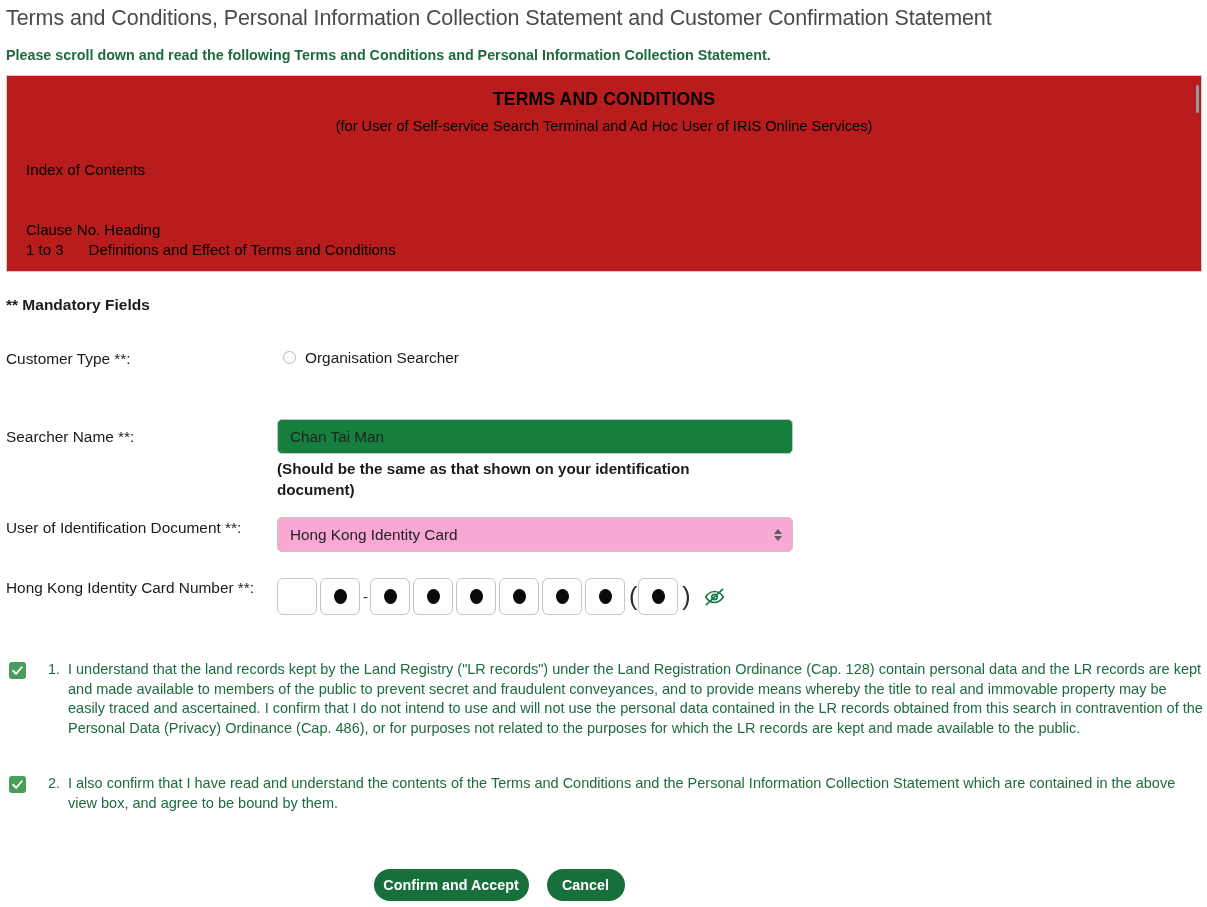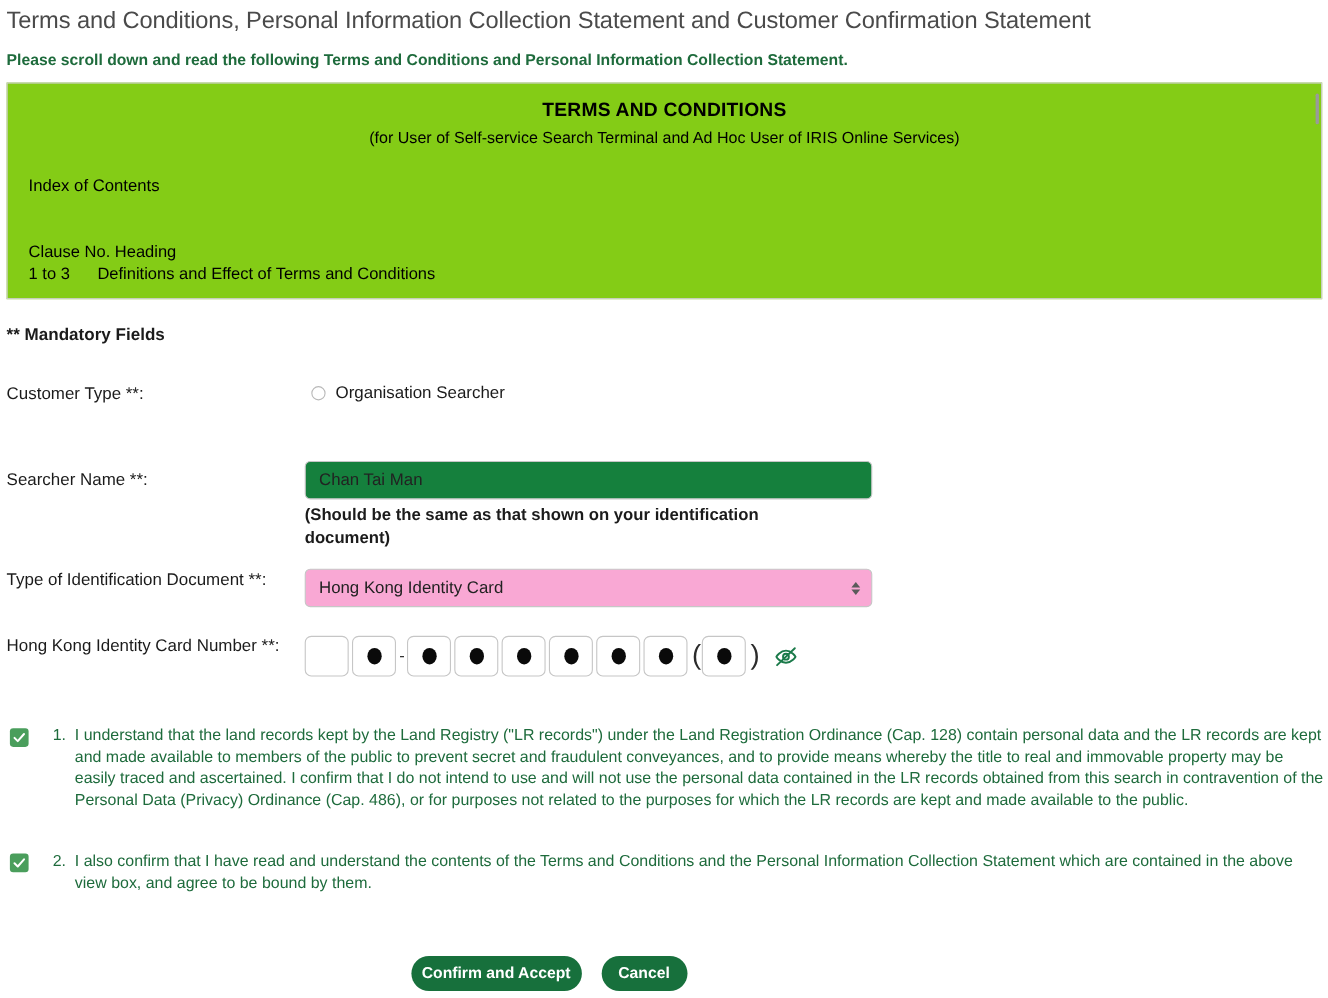--- a/index.html
+++ b/index.html
@@ -21,21 +21,21 @@
   .scroll-note {
     position: absolute; left: 6px; top: 47px;
     font-size: 14.3px; font-weight: 600; color: #1e6b3c;
     white-space: nowrap;
   }
 
   
   .terms-box {
     position: absolute; left: 6px; top: 75px;
     width: 1196px; height: 197px;
-    border: 1px solid #cfcfcf; background: #84cc16;
+    border: 1px solid #cfcfcf; background: #b91c1c;
     overflow: hidden;
   }
   .terms-inner { position: relative; width: 100%; height: 100%; padding: 0; }
   .terms-title {
     text-align: center; font-size: 17.5px; font-weight: 700;
     color: #000; margin-top: 13px; letter-spacing: 0.2px;
   }
   .terms-subtitle {
     text-align: center; font-size: 14.6px; font-weight: 400;
     color: #000; margin-top: 8px;
@@ -206,21 +206,21 @@
     <div class="radio-row">
       <span class="radio-outer"></span>
       <span class="radio-label">Organisation Searcher</span>
     </div>
   </div>
 
   <div class="form-label" id="lbl-searcher-name">Searcher Name **:</div>
   <input class="text-input" type="text" value="Chan Tai Man" style="">
   <div class="input-hint">(Should be the same as that shown on your identification document)</div>
 
-  <div class="form-label" id="lbl-id-type">Type of Identification Document **:</div>
+  <div class="form-label" id="lbl-id-type">User of Identification Document **:</div>
   <div class="select-wrap">
     <div class="select-box">Hong Kong Identity Card</div>
     <span class="select-arrows">
       <span class="arr-up"></span>
         <span class="arr-dn"></span>
     </span>
   </div>
 
   <div class="form-label" id="lbl-hkid">Hong Kong Identity Card Number **:</div>
   <div class="hkid-row">

